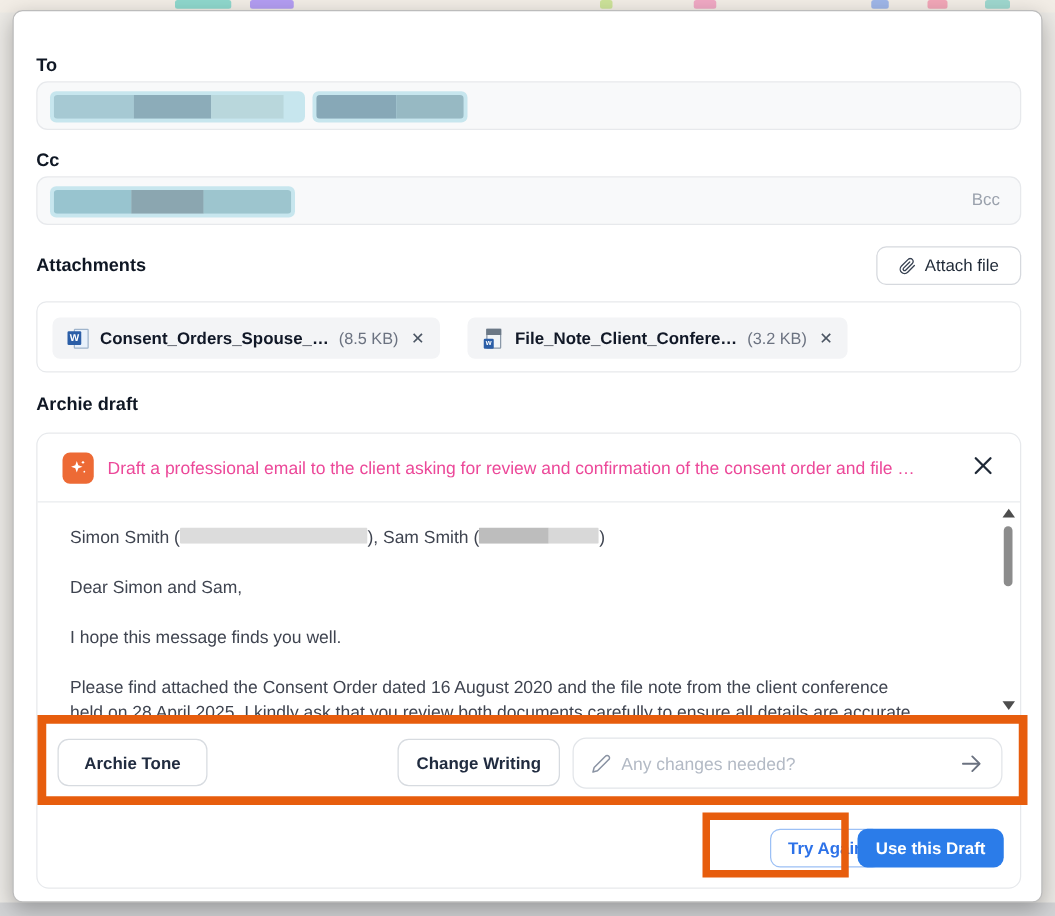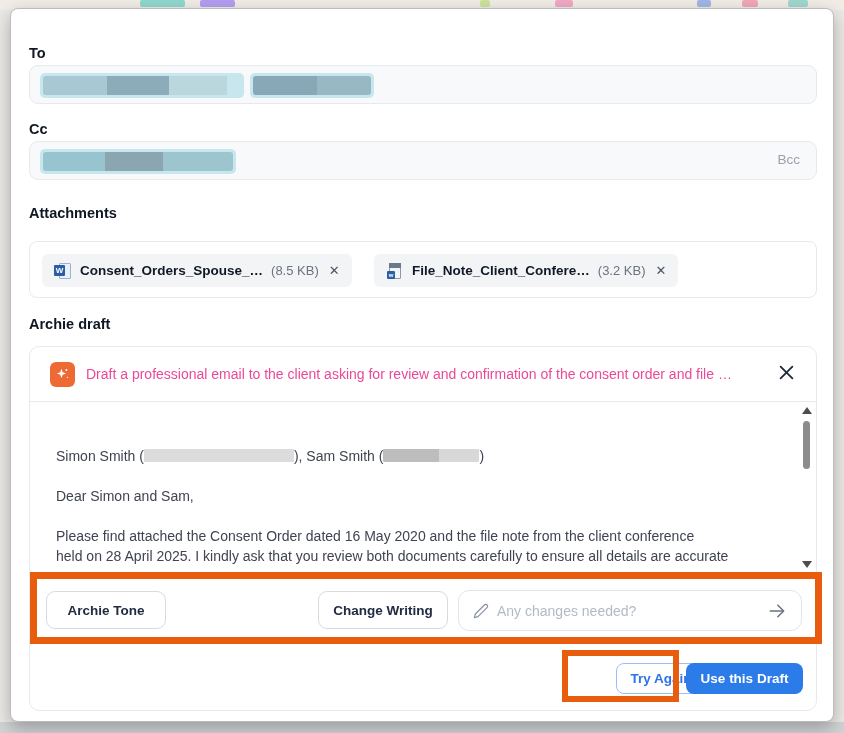--- a/index.html
+++ b/index.html
@@ -56,21 +56,21 @@
   
   .panel { position:absolute; left:18px; top:337px; width:788px; height:365px;
            border:1px solid #e7e9ec; border-radius:10px; background:#fff; }
   .panel-head { position:absolute; left:0; top:0; width:100%; height:55px; border-bottom:1px solid #e9ebee;
                 display:flex; align-items:center; }
   .spark { margin-left:20px; width:25px; height:25px; border-radius:6px; background:#ed6a35;
            display:flex; align-items:center; justify-content:center; flex:0 0 25px; }
   .prompt { margin-left:11px; font-size:14px; color:#ec4899; white-space:nowrap; overflow:hidden; width:668px; }
   .panel-close { position:absolute; right:22px; top:18px; cursor:pointer; background:none; border:none; }
 
-  .draft-body { position:absolute; left:26px; top:72px; width:745px; font-size:14px; color:#3f4450; line-height:20px;margin-top:27px; }
+  .draft-body { position:absolute; left:26px; top:72px; width:745px; font-size:14px; color:#3f4450; line-height:20px; }
   .draft-body p { margin-bottom:20px; white-space:nowrap; }
   .redact { display:inline-flex; height:13px; vertical-align:-1px; border-radius:1px; overflow:hidden; }
 
   
   .sbar { position:absolute; right:3px; top:58px; width:13px; height:165px; }
   .sarrow-up { position:absolute; left:2px; top:2px; width:0; height:0;
                border-left:5px solid transparent; border-right:5px solid transparent; border-bottom:7px solid #4d4d4d; }
   .sarrow-dn { position:absolute; left:2px; bottom:2px; width:0; height:0;
                border-left:5px solid transparent; border-right:5px solid transparent; border-top:7px solid #4d4d4d; }
   .sthumb { position:absolute; left:3px; top:16px; width:7px; height:48px; background:#8c8c8c; border-radius:4px; }
@@ -140,20 +140,28 @@
         <span class="chip-inner">
           <span class="seg" style="width:62px;background:#98c4cf"></span>
           <span class="seg" style="width:58px;background:#8ba6b0"></span>
           <span class="seg" style="flex:1;background:#9dc5ce"></span>
         </span>
       </div>
       <span class="bcc">Bcc</span>
     </div>
 
     <div class="field-label" style="left:18px;top:196px">Attachments</div>
+    <button class="attach-btn">
+      <span style="display:flex">
+        <svg width="14" height="14" viewBox="0 0 24 24" fill="none">
+          <path d="M21.44 11.05l-9.19 9.19a6 6 0 0 1-8.49-8.49l9.19-9.19a4 4 0 1 1 5.66 5.66L9.42 17.41a2 2 0 0 1-2.83-2.83l8.49-8.49" stroke="#374151" stroke-width="1.8" stroke-linecap="round" stroke-linejoin="round"></path>
+        </svg>
+      </span>
+      <span>Attach file</span>
+    </button>
     <div class="attach-wrap">
       <div class="file-chip" style="left:12px">
         <span class="w-doc">
           <span class="w-page"></span>
             <span class="w-sq">W</span>
         </span>
         <span class="file-name">Consent_Orders_Spouse_…</span>
         <span class="file-size">(8.5 KB)</span>
         <span class="file-x">✕</span>
       </div>
@@ -190,22 +198,23 @@
       </div>
 
       <div class="draft-body">
         <p><span>Simon Smith (</span><span class="redact">
               <span class="seg" style="width:150px;background:#dcdcdc"></span>
             </span><span>), Sam Smith (</span><span class="redact">
               <span class="seg" style="width:56px;background:#bdbdbd"></span>
               <span class="seg" style="width:40px;background:#d8d8d8"></span>
             </span><span>)</span></p>
         <p>Dear Simon and Sam,</p>
+        <p>I hope this message finds you well.</p>
         <p style="margin-bottom:0">
-          <span style="display:block;white-space:nowrap">Please find attached the Consent Order dated 16 May 2020 and the file note from the client conference</span>
+          <span style="display:block;white-space:nowrap">Please find attached the Consent Order dated 16 August 2020 and the file note from the client conference</span>
           <span style="display:block;white-space:nowrap">held on 28 April 2025. I kindly ask that you review both documents carefully to ensure all details are accurate</span>
         </p>
       </div>
 
       <div class="sbar">
         <span class="sarrow-up"></span>
         <span class="sthumb"></span>
         <span class="sarrow-dn"></span>
       </div>
 

